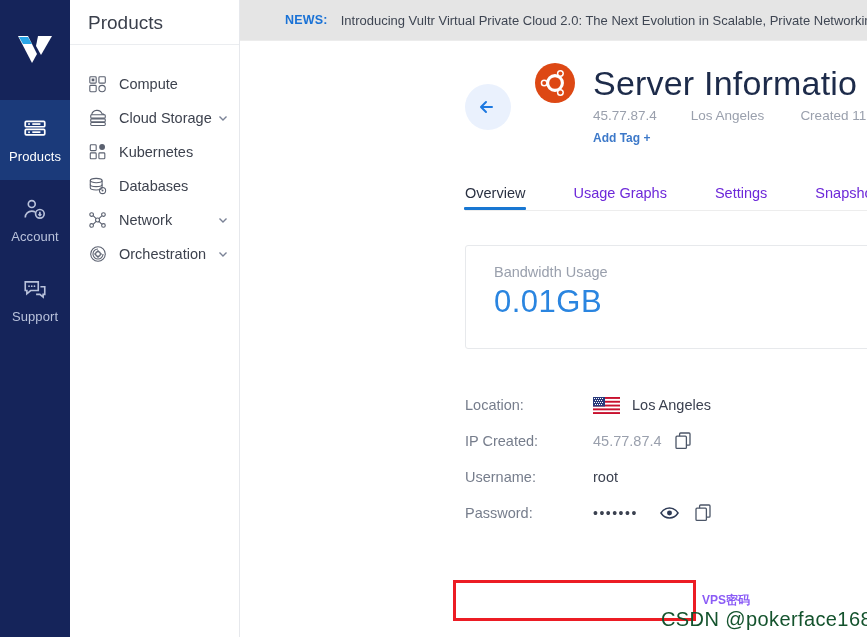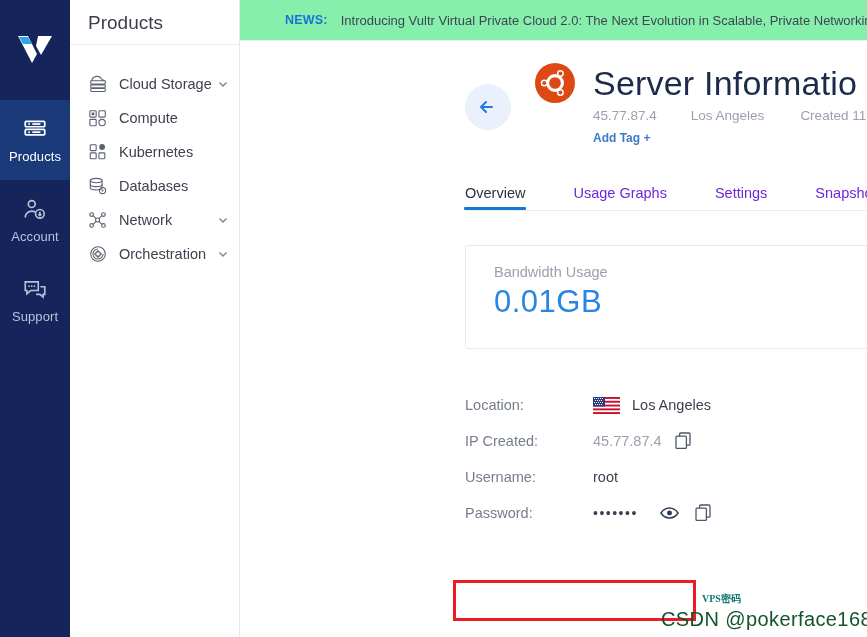--- a/index.html
+++ b/index.html
@@ -57,21 +57,21 @@
   .menu-ic{ width:20px; height:20px; flex:0 0 20px; margin-right:11px; display:block; color:#5b6170; }
   .menu-label{ font-size:14.5px; color:#3d424e; white-space:nowrap; }
   .chev{ position:absolute; right:10px; top:50%; transform:translateY(-50%); width:12px; height:12px; color:#7a8296;}
 
   
   .main{ flex:1 1 auto; height:637px; position:relative; background:#fff; overflow:hidden; }
   .newsbar{
     height:41px; display:flex; align-items:center;
     padding-left:45px;
     border-bottom:1px solid #ececec;
-    background:#86efac;
+    background:#e5e5e5;
     white-space:nowrap;
   }
   .news-tag{ color:#1a72d6; font-weight:bold; font-size:12.5px; margin-right:13px; letter-spacing:.2px;}
   .news-text{ color:#3f4653; font-size:13px; }
 
   .content{ padding-left:225px; position:relative; }
 
   .hdr{ display:flex; align-items:center; padding-top:22px; }
   .backbtn{
     width:46px; height:46px; border-radius:50%;
@@ -127,21 +127,21 @@
   .eyeic{ width:19px; height:14px; margin-left:22px; cursor:pointer; color:#2d3a55;}
   .dots{ letter-spacing:1.5px; color:#3b4150; font-size:14px; }
 
   
   .annot-box{
     position:absolute; left:453px; top:580px; width:243px; height:41px;
     border:3px solid #ec1c24; pointer-events:none;
   }
   .annot-text{
     position:absolute; left:702px; top:592px;
-    color:#0f766e; font-size:10px; font-weight:bold; white-space:nowrap;font-family:Liberation Serif, serif;
+    color:#8b5cf6; font-size:12px; font-weight:bold; white-space:nowrap;
   }
   .watermark{
     position:absolute; left:661px; top:608px;
     color:#14532d; font-size:20px; white-space:nowrap; letter-spacing:.4px;
   }
 </style>
 </head>
 <body>
 
 <div id="app">
@@ -190,40 +190,40 @@
   </div>
 
   <div class="products">
     <div class="products-title">Products</div>
     <div class="products-divider"></div>
 
     <div class="menu">
 
       <div class="menu-item">
         <svg class="menu-ic" viewBox="0 0 22 22" fill="none" stroke="#5b6170" stroke-width="1.2">
-          <path d="M4 7.5a6 6 0 0 1 11.5-1A3.2 3.2 0 0 1 18 7.5"></path>
-          <rect x="3" y="7.5" width="16" height="3.6" rx="1"></rect>
-          <rect x="3" y="12" width="16" height="3.2" rx="1"></rect>
-          <rect x="3" y="16" width="16" height="3.2" rx="1"></rect>
-        </svg>
-        <span class="menu-label">Cloud Storage</span>
-        <svg class="chev" viewBox="0 0 12 12" fill="none" stroke="#7a8296" stroke-width="1.4">
-            <path d="M2.5 4.5L6 8l3.5-3.5"></path>
-          </svg>
-      </div>
-
-      <div class="menu-item">
-        <svg class="menu-ic" viewBox="0 0 22 22" fill="none" stroke="#5b6170" stroke-width="1.2">
           <rect x="2" y="3" width="7" height="7" rx="1"></rect>
             <rect x="12" y="3" width="7" height="7" rx="1"></rect>
           <rect x="2" y="12.5" width="7" height="7" rx="1"></rect>
             <circle cx="15.5" cy="16" r="3.5"></circle>
           <rect x="4" y="5" width="3" height="3" fill="#5b6170" stroke="none"></rect>
         </svg>
         <span class="menu-label">Compute</span>
+      </div>
+
+      <div class="menu-item">
+        <svg class="menu-ic" viewBox="0 0 22 22" fill="none" stroke="#5b6170" stroke-width="1.2">
+          <path d="M4 7.5a6 6 0 0 1 11.5-1A3.2 3.2 0 0 1 18 7.5"></path>
+          <rect x="3" y="7.5" width="16" height="3.6" rx="1"></rect>
+          <rect x="3" y="12" width="16" height="3.2" rx="1"></rect>
+          <rect x="3" y="16" width="16" height="3.2" rx="1"></rect>
+        </svg>
+        <span class="menu-label">Cloud Storage</span>
+        <svg class="chev" viewBox="0 0 12 12" fill="none" stroke="#7a8296" stroke-width="1.4">
+            <path d="M2.5 4.5L6 8l3.5-3.5"></path>
+          </svg>
       </div>
 
       <div class="menu-item">
         <svg class="menu-ic" viewBox="0 0 22 22" fill="none" stroke="#5b6170" stroke-width="1.2">
           <rect x="2.5" y="3" width="6.5" height="6.5" rx="1"></rect>
             <rect x="2.5" y="12" width="6.5" height="6.5" rx="1"></rect>
           <rect x="12" y="12" width="6.5" height="6.5" rx="1"></rect>
             <circle cx="15.5" cy="5.5" r="3.2" fill="#5b6170" stroke="none"></circle>
         </svg>
         <span class="menu-label">Kubernetes</span>

